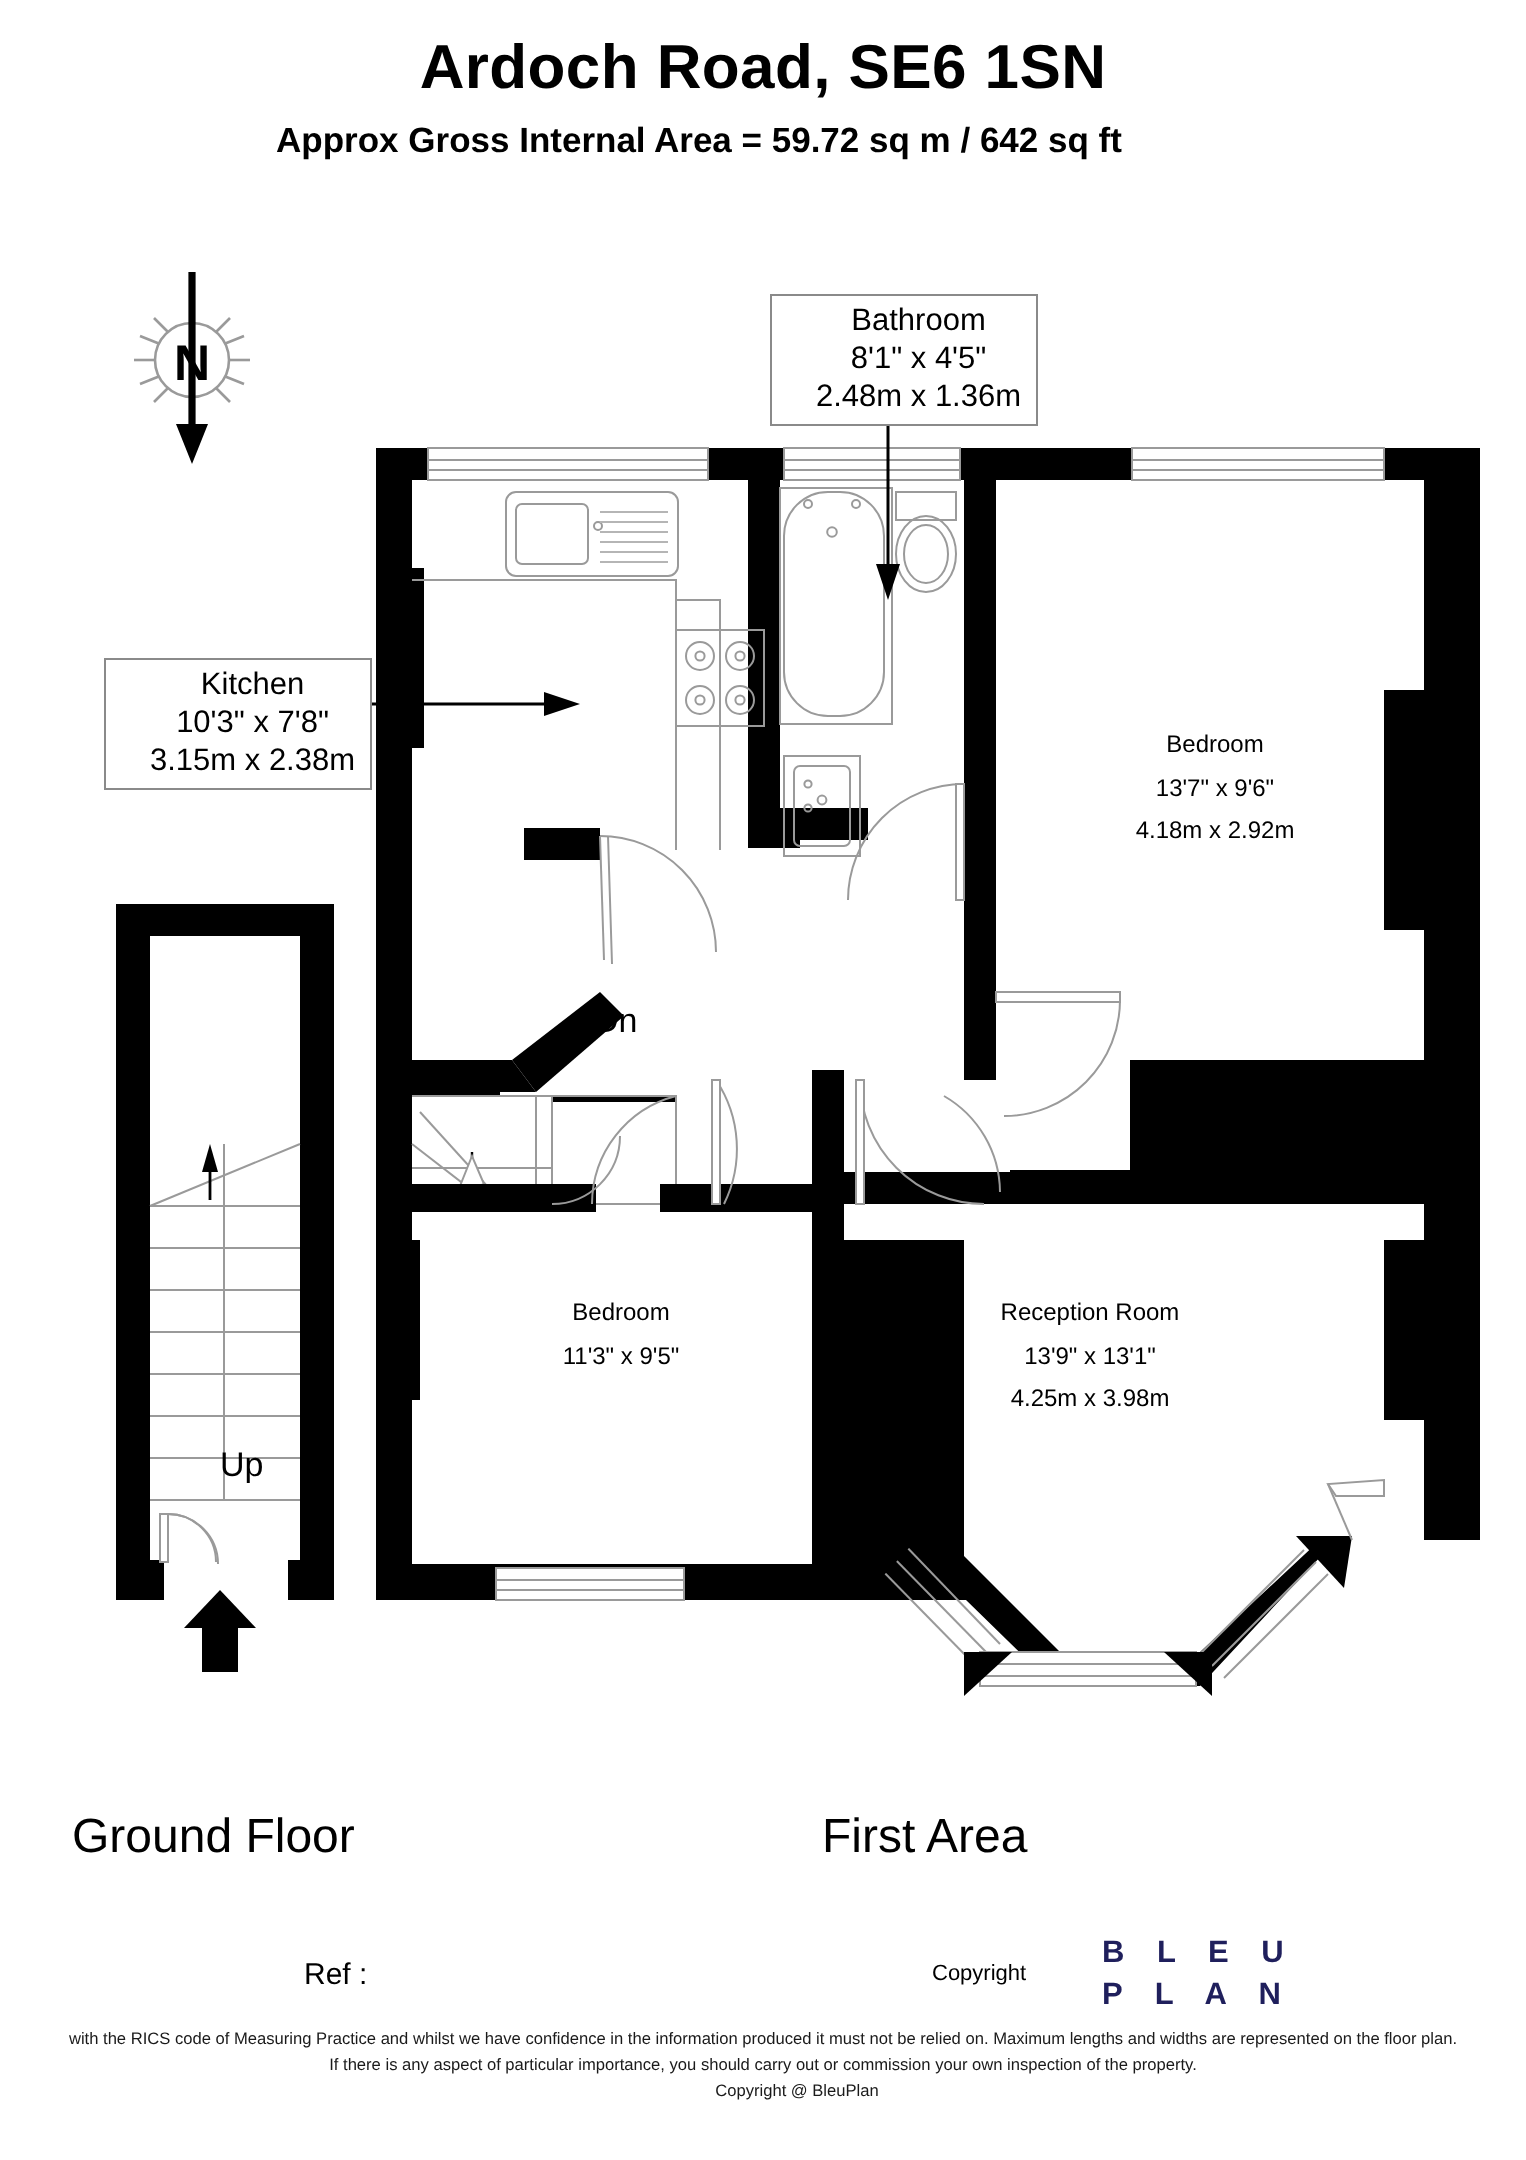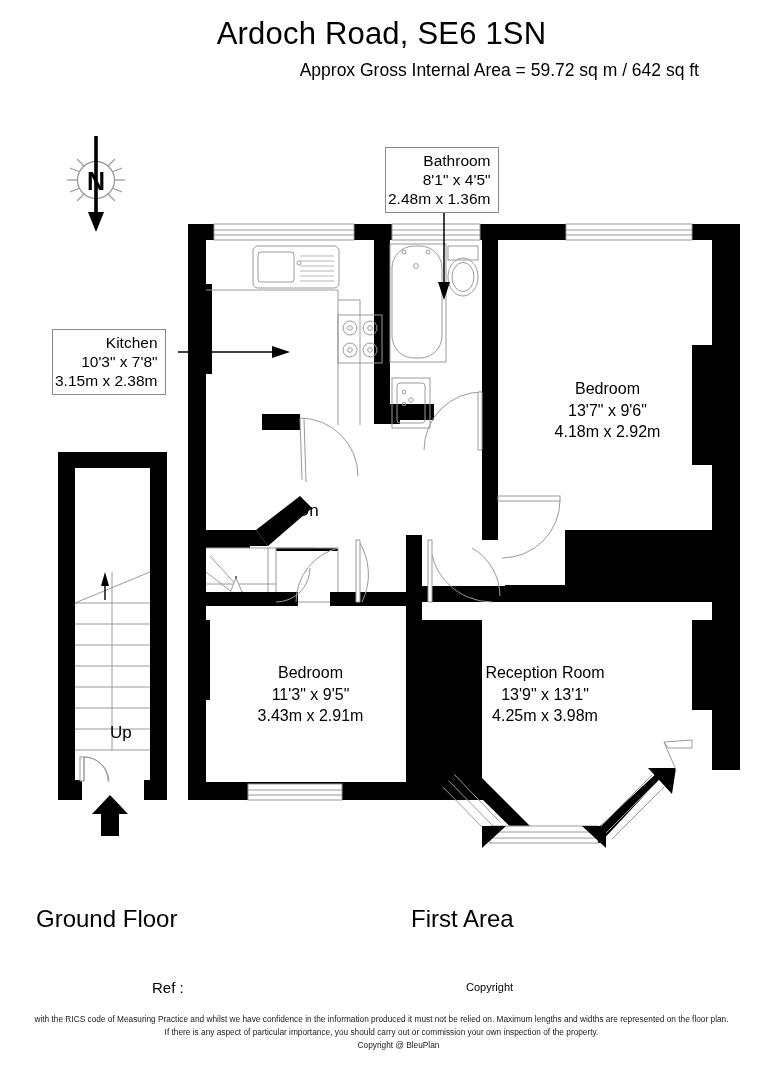--- a/index.html
+++ b/index.html
@@ -6,44 +6,44 @@
   body{
     width:763px;height:1080px;background:#ffffff;
     font-family:"Liberation Sans", sans-serif;color:#000;
     overflow:hidden;position:relative;
   }
   .page{position:relative;width:763px;height:1080px;}
 
   
   .title{
     position:absolute;left:0;top:16px;width:763px;text-align:center;
-    font-size:31px;font-weight:normal;letter-spacing:.2px;
+    font-size:31px;font-weight:bold;letter-spacing:.2px;
   }
   .subtitle{
-    position:absolute;left:0;top:60px;width:699px;text-align:right;
-    font-size:17.5px;font-weight:normal;
+    position:absolute;left:0;top:60px;width:699px;text-align:center;
+    font-size:17.5px;font-weight:bold;
   }
 
   
   .compass{position:absolute;left:50px;top:132px;width:92px;height:104px;}
 
   
   .lbl{
     position:absolute;border:1px solid #8a8a8a;background:#fff;
-    text-align:right;font-size:15.5px;line-height:19px;padding:3px 7px 4px 2px;
+    text-align:center;font-size:15.5px;line-height:19px;padding:3px 7px 4px 22px;
     white-space:nowrap;z-index:40;
   }
   .lbl .nm{display:block;}
   .lbl .d1{display:block;}
   .lbl .d2{display:block;}
 
   
   .rlbl{
-    position:absolute;text-align:center;font-size:16px;line-height:21.5px;
-    white-space:nowrap;z-index:40;margin-top:16px;
+    position:absolute;text-align:center;font-size:12px;line-height:21.5px;
+    white-space:nowrap;z-index:40;
   }
 
   
   .plan{position:absolute;left:0;top:0;width:763px;height:1080px;}
 
   
   .floorlbl{position:absolute;font-size:24px;}
   .ground-floor-lbl{left:36px;top:905px;}
   .first-floor-lbl{left:411px;top:905px;}
 
@@ -384,34 +384,37 @@
 
   <div class="rlbl" style="left:525px;top:362px;width:165px;">
     <div>Bedroom</div>
     <div>13'7" x 9'6"</div>
     <div>4.18m x 2.92m</div>
   </div>
 
   <div class="rlbl" style="left:228px;top:646px;width:165px;">
     <div>Bedroom</div>
     <div>11'3" x 9'5"</div>
-    <div>3.43m x 2.91m</div>
   </div>
 
   <div class="rlbl" style="left:455px;top:646px;width:180px;">
     <div>Reception Room</div>
     <div>13'9" x 13'1"</div>
     <div>4.25m x 3.98m</div>
   </div>
 
   <div class="floorlbl ground-floor-lbl">Ground Floor</div>
   <div class="floorlbl first-floor-lbl">First Area</div>
 
   <div class="ref">Ref  :</div>
   <div class="copy">Copyright</div>
+  <div class="logo">
+    <div>B L E U</div>
+    <div>P L A N</div>
+  </div>
 
   <div class="disclaimer">
     <div>with the RICS code of Measuring Practice and whilst we have confidence in the information produced it must not be relied on. Maximum lengths and widths are represented on the floor plan.</div>
     <div>If there is any aspect of particular importance, you should carry out or commission your own inspection of the property.</div>
     <div class="cp">Copyright @ BleuPlan</div>
   </div>
 
 </div>
 
 </body></html>

